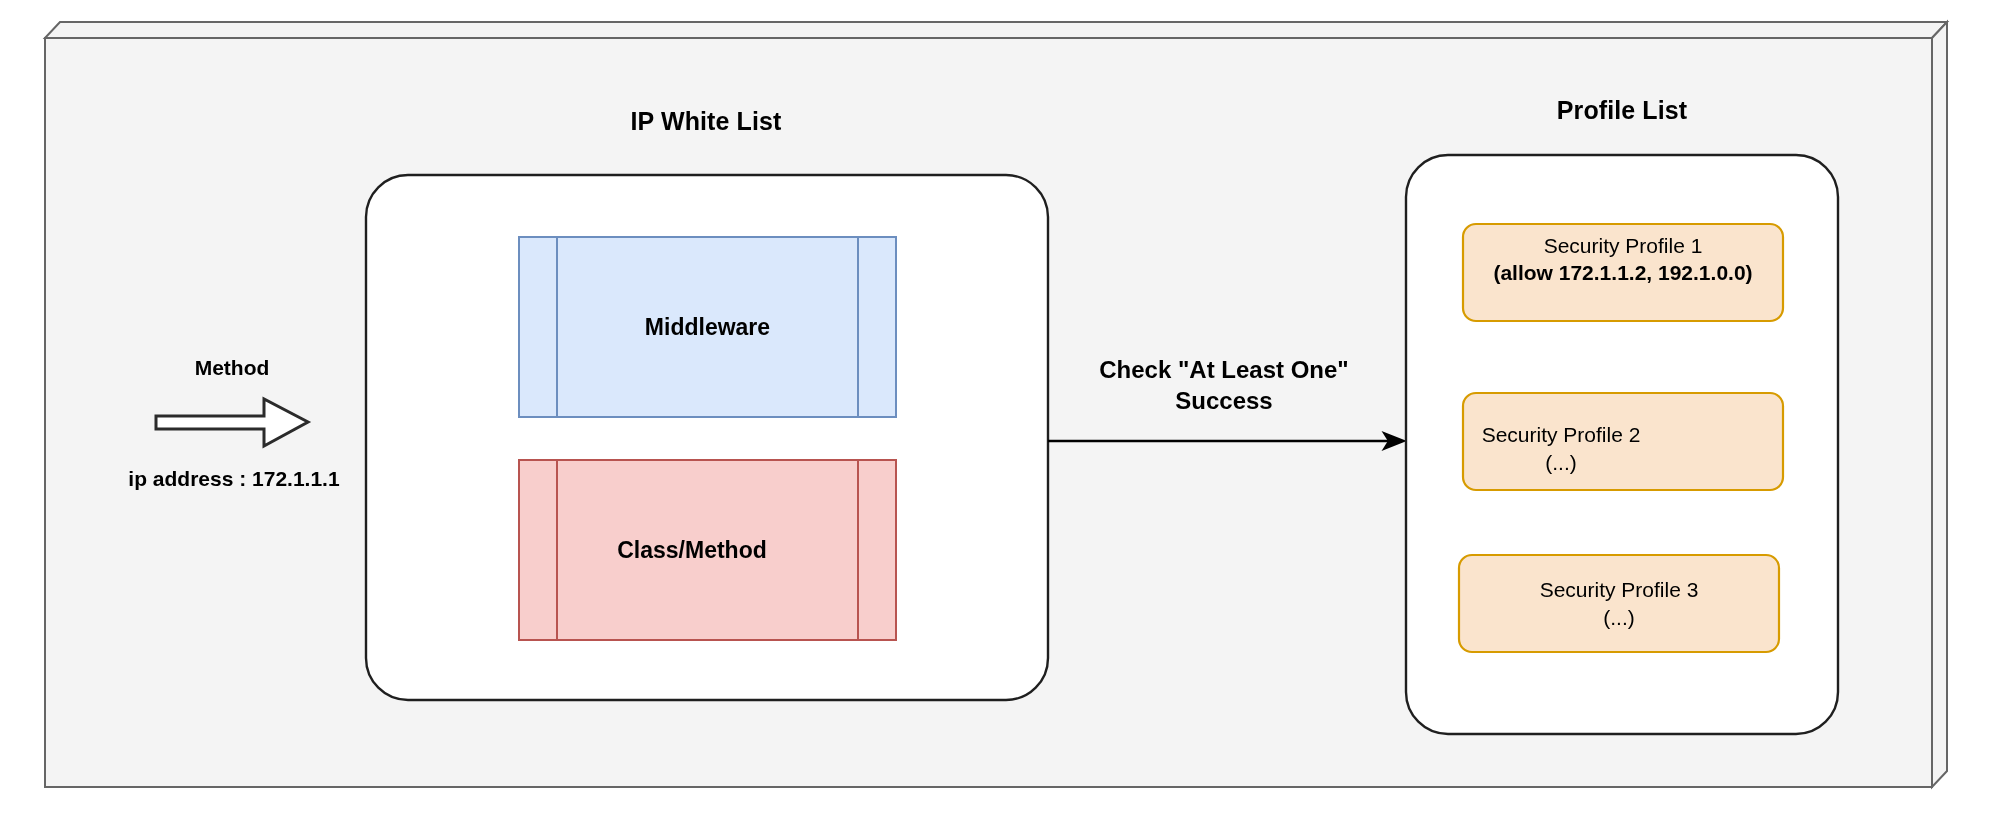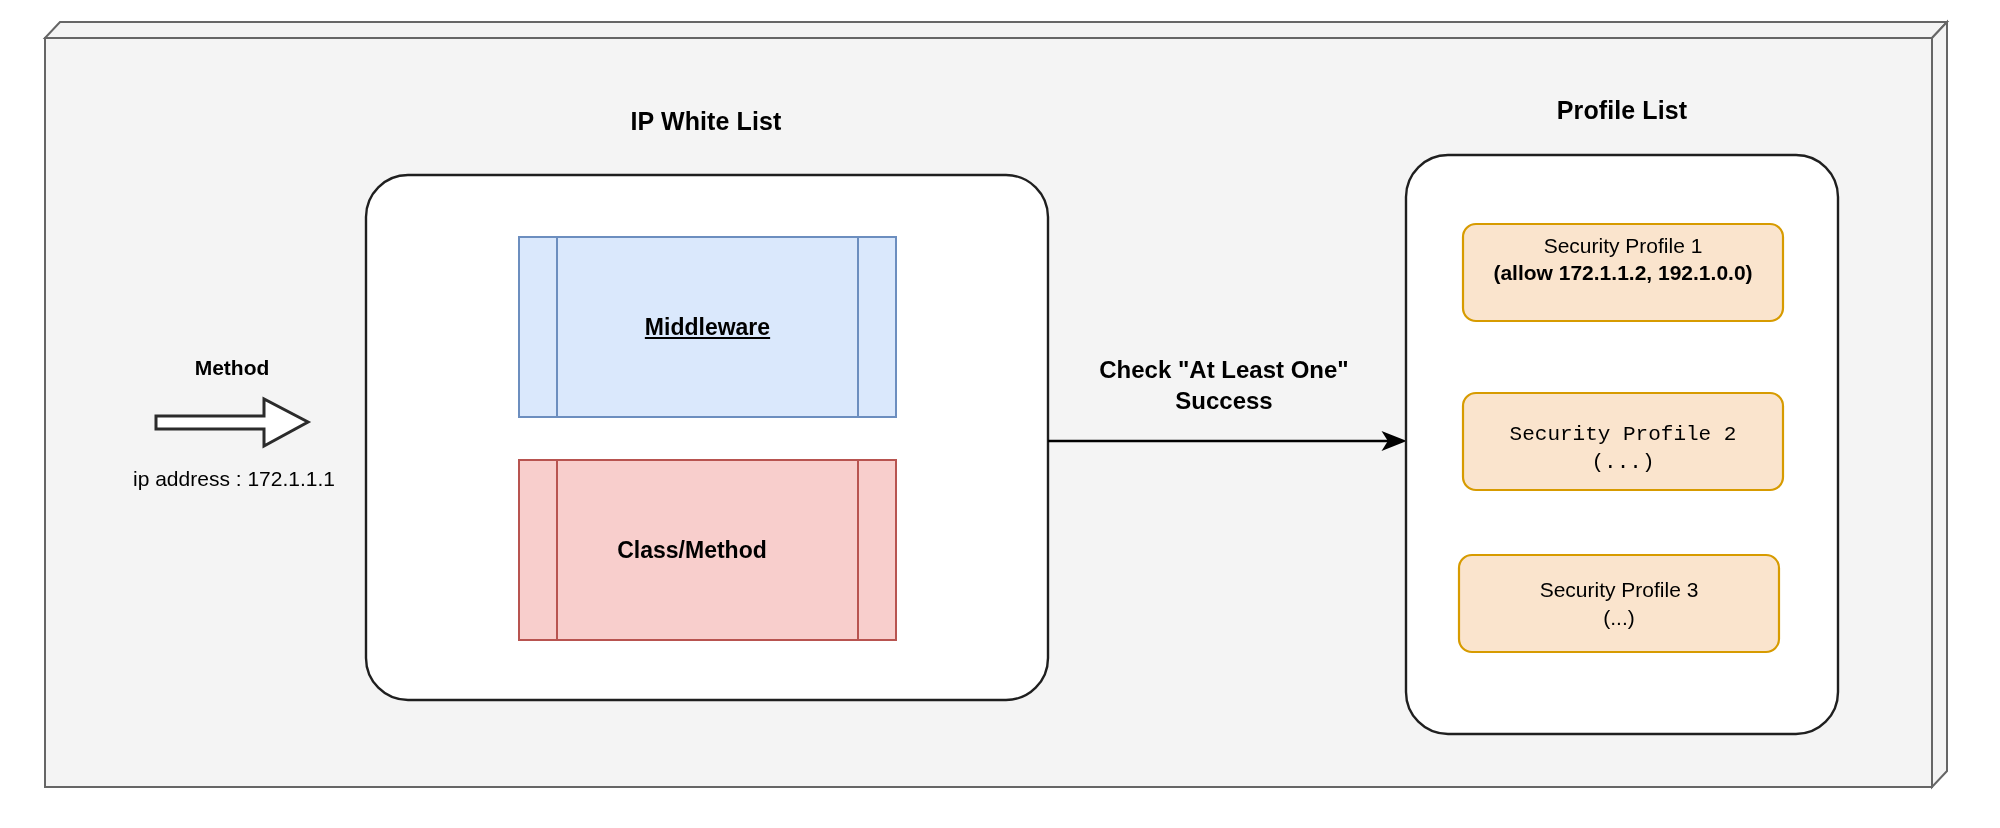--- a/index.html
+++ b/index.html
@@ -8,21 +8,21 @@
   .stage{position:absolute;left:0;top:0;width:2000px;height:828px;}
   svg.layer{position:absolute;left:0;top:0;width:2000px;height:828px;pointer-events:none;}
 
   .lbl{position:absolute;text-align:center;line-height:1.22;white-space:pre;}
 
   
   .sect-title{font-size:25px;font-weight:bold;letter-spacing:.1px;}
 
   
   .req-title{font-size:21px;font-weight:bold;}
-  .req-ip{font-size:21px;font-weight:normal;}
+  .req-ip{font-size:21px;font-weight:bold;}
 
   
   .boxlabel{position:absolute;display:flex;align-items:center;justify-content:center;
             font-size:23px;font-weight:bold;}
 
   
   .arrow-cap{font-size:24px;font-weight:bold;line-height:1.28;}
 
   
   .pcard{position:absolute;display:flex;flex-direction:column;align-items:center;
@@ -67,33 +67,33 @@
   </svg>
 
   <div class="lbl sect-title" style="left:1362px;top:95px;width:520px;">Profile List</div>
 
   <div class="lbl sect-title" style="left:426px;top:106px;width:560px;">IP White List</div>
 
   <div class="lbl req-title" style="left:62px;top:355px;width:340px;">Method</div>
 
   <div class="lbl req-ip" style="left:36px;top:466px;width:396px;">ip address : 172.1.1.1</div>
 
-  <div class="boxlabel" style="left:557px;top:237px;width:301px;height:180px;text-decoration:underline;">Middleware</div>
+  <div class="boxlabel" style="left:557px;top:237px;width:301px;height:180px;">Middleware</div>
 
   <div class="boxlabel" style="left:557px;top:460px;width:270px;height:180px;">Class/Method</div>
 
   <div class="lbl arrow-cap" style="left:1044px;top:355px;width:360px;">Check "At Least One"</div>
   <div class="lbl arrow-cap" style="left:1044px;top:386px;width:360px;">Success</div>
 
   <div class="pcard strong" style="left:1463px;top:224px;width:320px;height:70px;">
     <span class="p1">Security Profile 1</span>
     <span class="p2">(allow 172.1.1.2, 192.1.0.0)</span>
   </div>
 
-  <div class="pcard" style="left:1463px;top:393px;width:320px;height:111px;font-family:Liberation Mono, monospace;">
+  <div class="pcard" style="left:1401px;top:393px;width:320px;height:111px;">
     <span class="p1">Security Profile 2</span>
     <span class="p2">(...)</span>
   </div>
 
   <div class="pcard" style="left:1459px;top:555px;width:320px;height:97px;align-items:center;">
     <span class="p1">Security Profile 3</span>
     <span class="p2">(...)</span>
   </div>
 
 </div>

